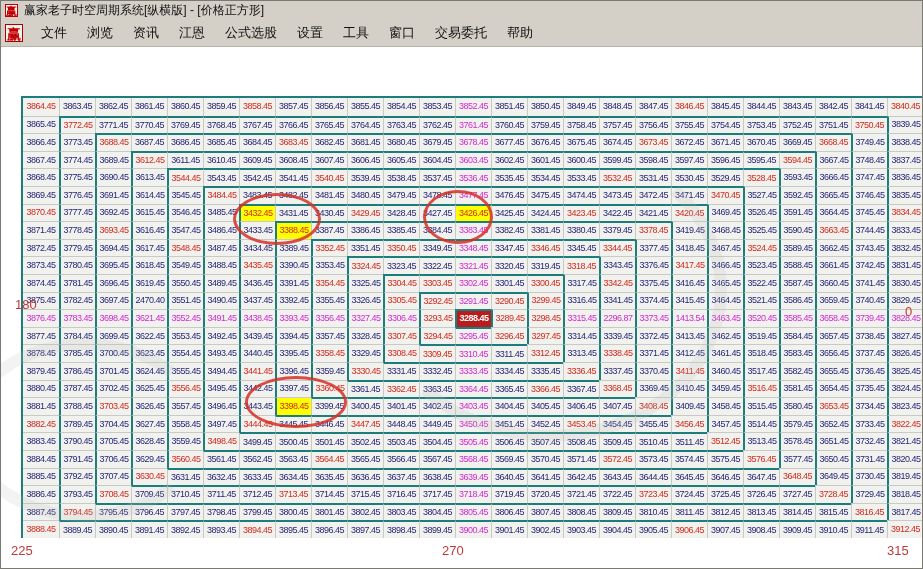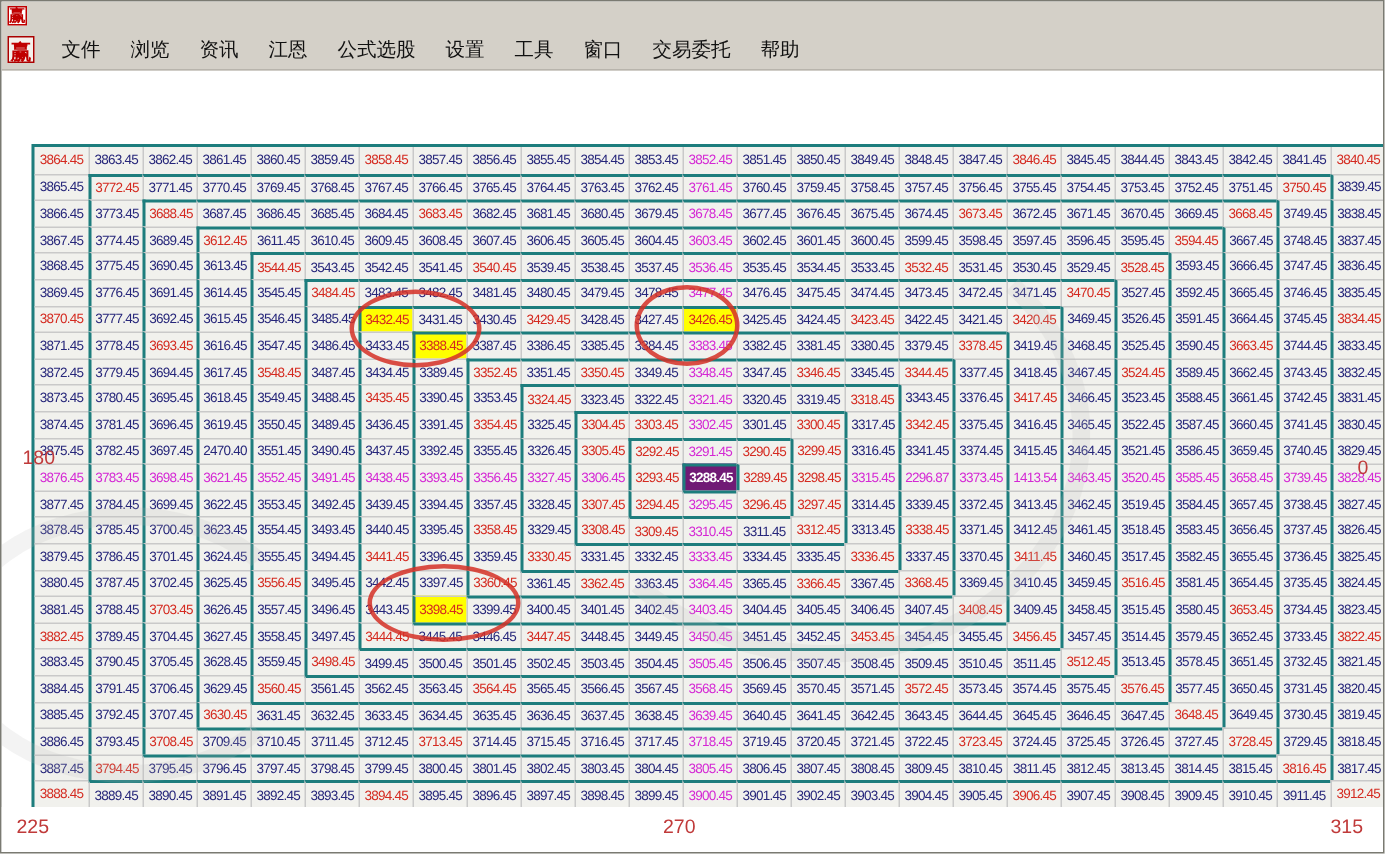--- a/index.html
+++ b/index.html
@@ -25,32 +25,33 @@
   #heading{position:absolute;left:563px;top:56px;font-size:19px;font-weight:bold;color:#e020e0;letter-spacing:1px;}
   
   #gridwrap{position:absolute;left:20px;top:95px;width:900px;height:440px;border:2px solid #1d7d7d;box-sizing:content-box;background:#f1f1ed;}
   #grid{position:absolute;left:0;top:0;width:100%;height:100%;display:grid;grid-template-columns:repeat(25,1fr);grid-template-rows:repeat(25,1fr);}
   .cell{font-size:9px;letter-spacing:-0.5px;line-height:1;display:flex;align-items:center;justify-content:center;overflow:hidden;white-space:nowrap;box-sizing:border-box;border-top:1px solid #c9c9c9;border-left:1px solid #c9c9c9;}
   .cell.r0{border-top:none;}.cell.c0{border-left:none;}
   .cell.bt{border-top:2px solid #1d7d7d;}
   .cell.bl{border-left:2px solid #1d7d7d;}
   .c-blue{color:#26267a;}.c-red{color:#d42a20;}.c-magenta{color:#d428d4;}
   .c-yellow{color:#d42a20;background:#ffff00;}
-  .c-center{color:#ffffff;background:#701a75;font-weight:bold;}
+  .c-center{color:#ffffff;background:#b91c1c;font-weight:bold;}
   .ellipse{position:absolute;border:3px solid rgba(213,48,38,0.85);border-radius:50%;z-index:20;pointer-events:none;}
   .wm{position:absolute;border:12px solid rgba(190,190,190,0.18);border-radius:50%;z-index:15;pointer-events:none;}
   #footer{position:absolute;left:0;top:537px;width:100%;height:32px;background:#fff;}
 </style>
 </head>
 <body>
 
 <div id="win">
 
   <div id="titlebar">
     <span class="app-ico">赢</span>
+    <span class="t">赢家老子时空周期系统[纵横版] - [价格正方形]</span>
   </div>
 
   <div id="menubar">
     <span class="menu-ico">赢</span>
 
   <span class="mitem">文件</span>
       <span class="mitem">浏览</span>
       <span class="mitem">资讯</span>
       <span class="mitem">江恩</span>
       <span class="mitem">公式选股</span>

